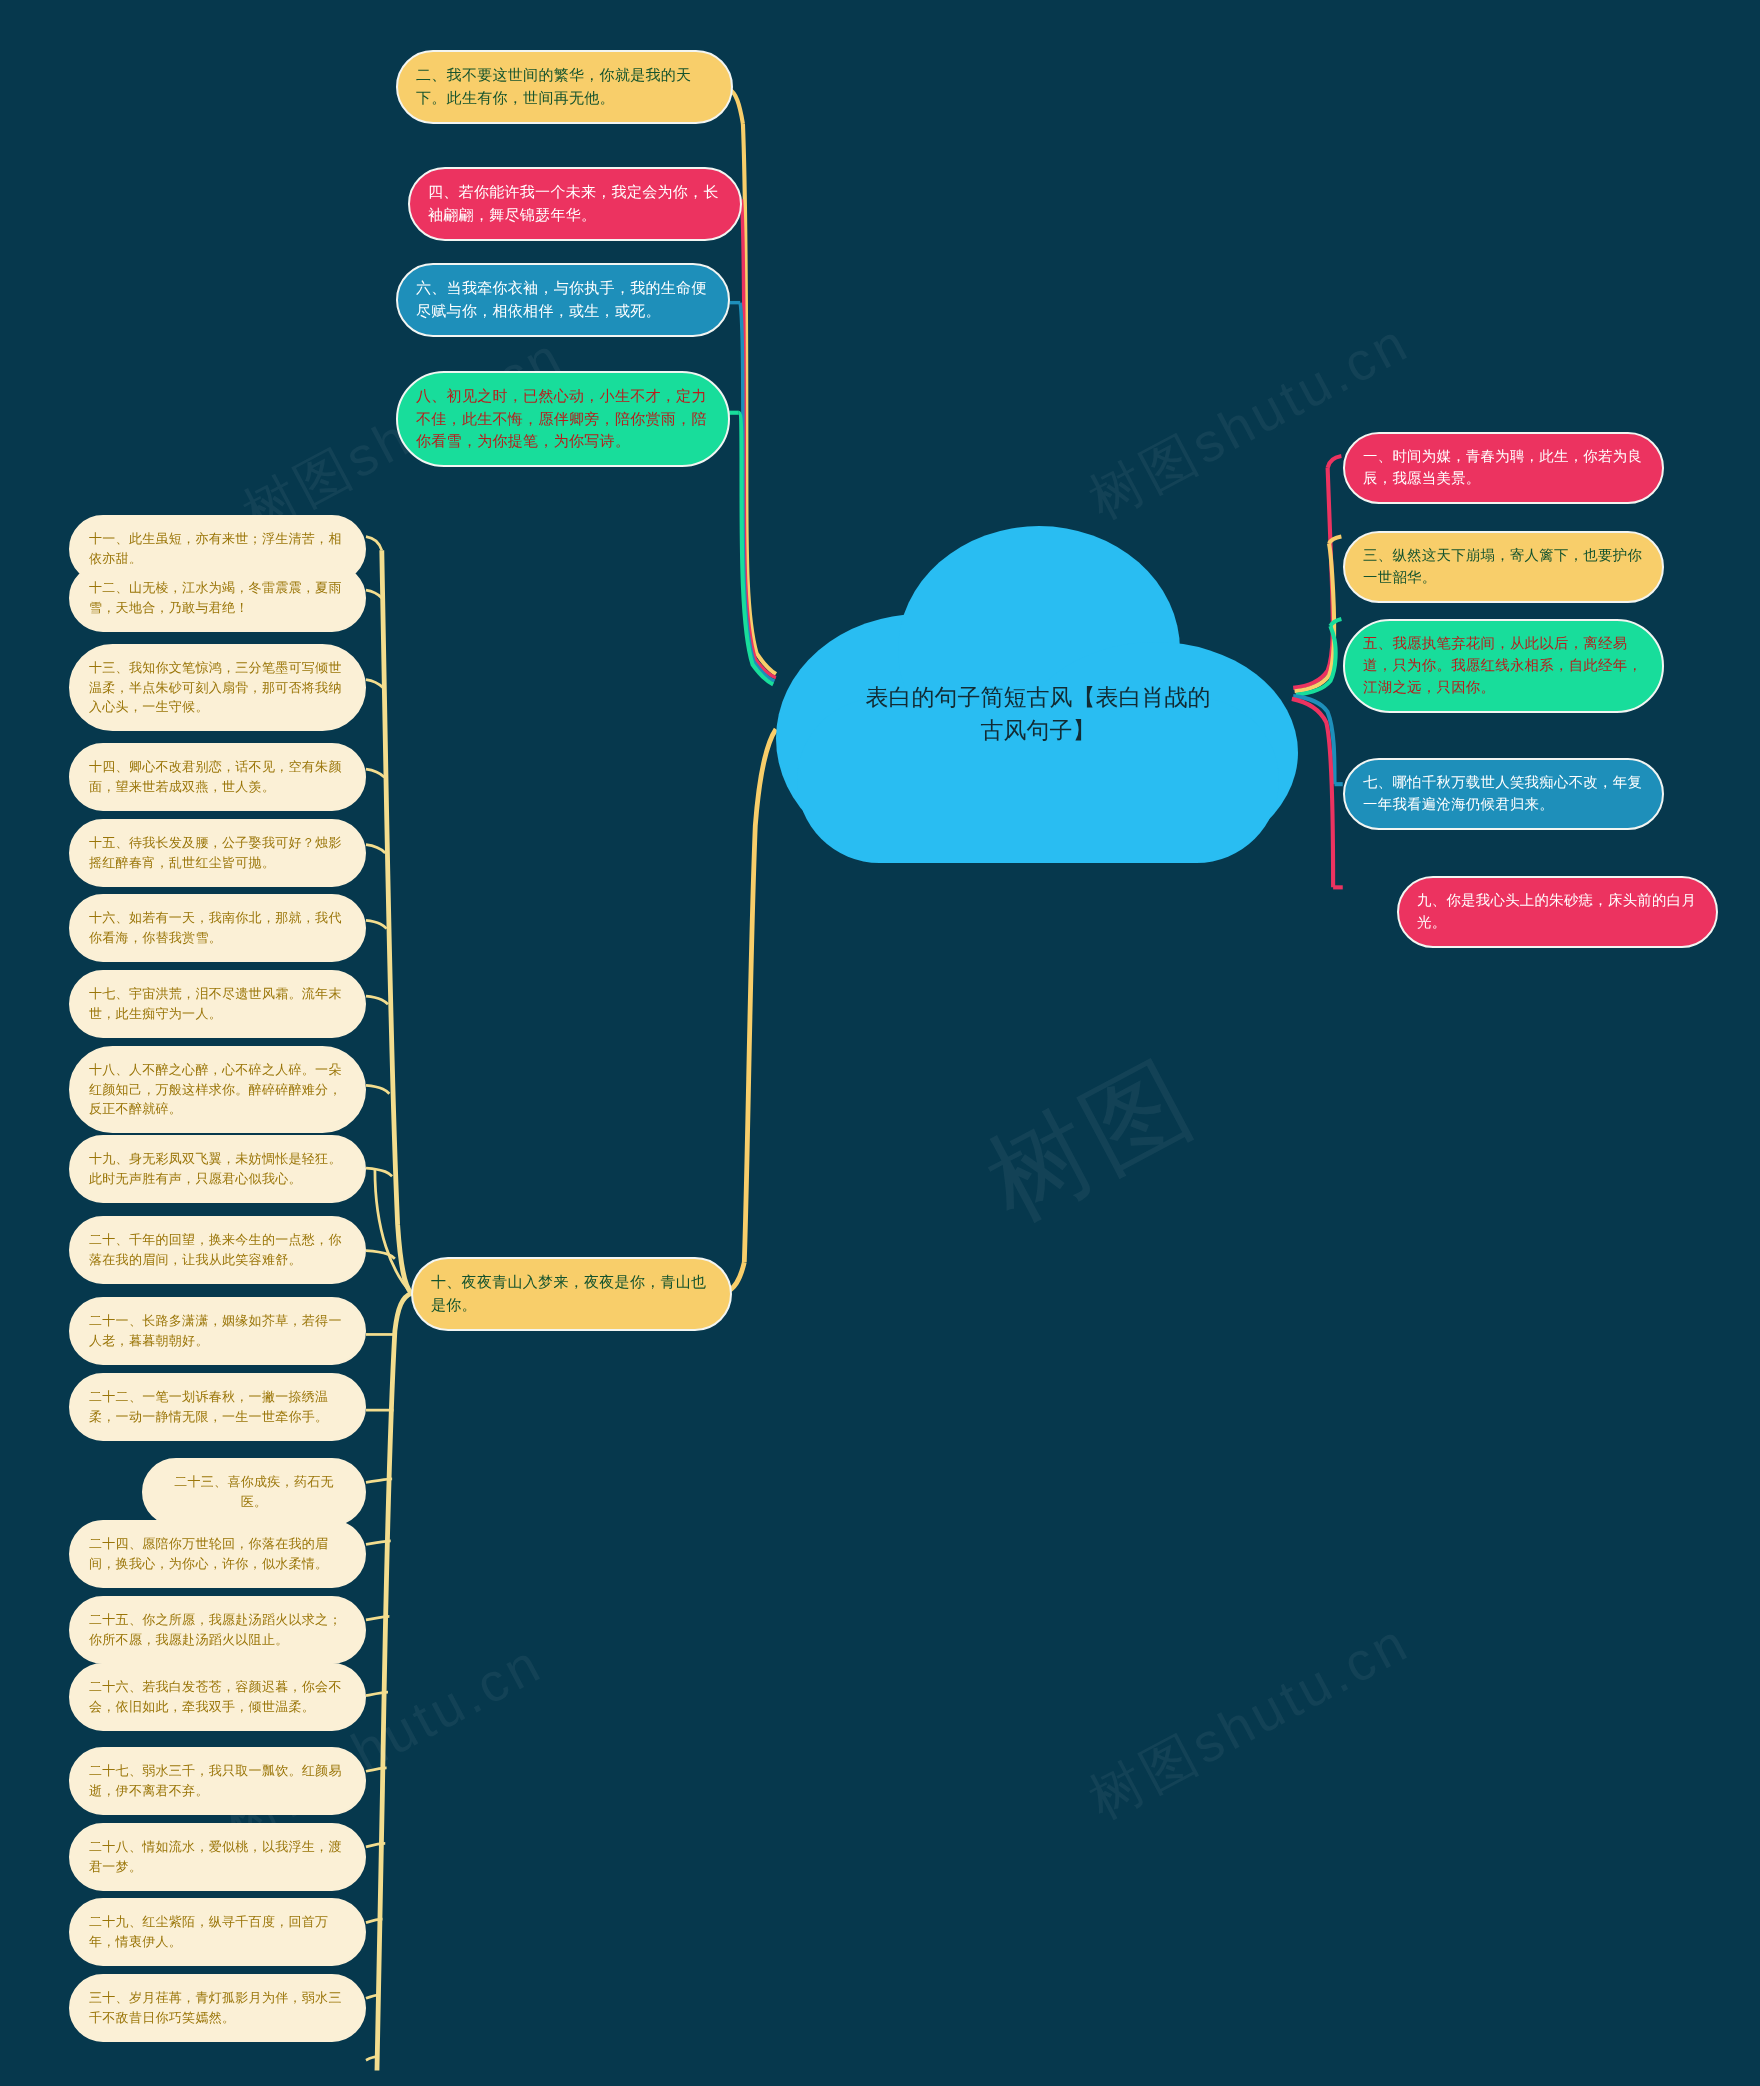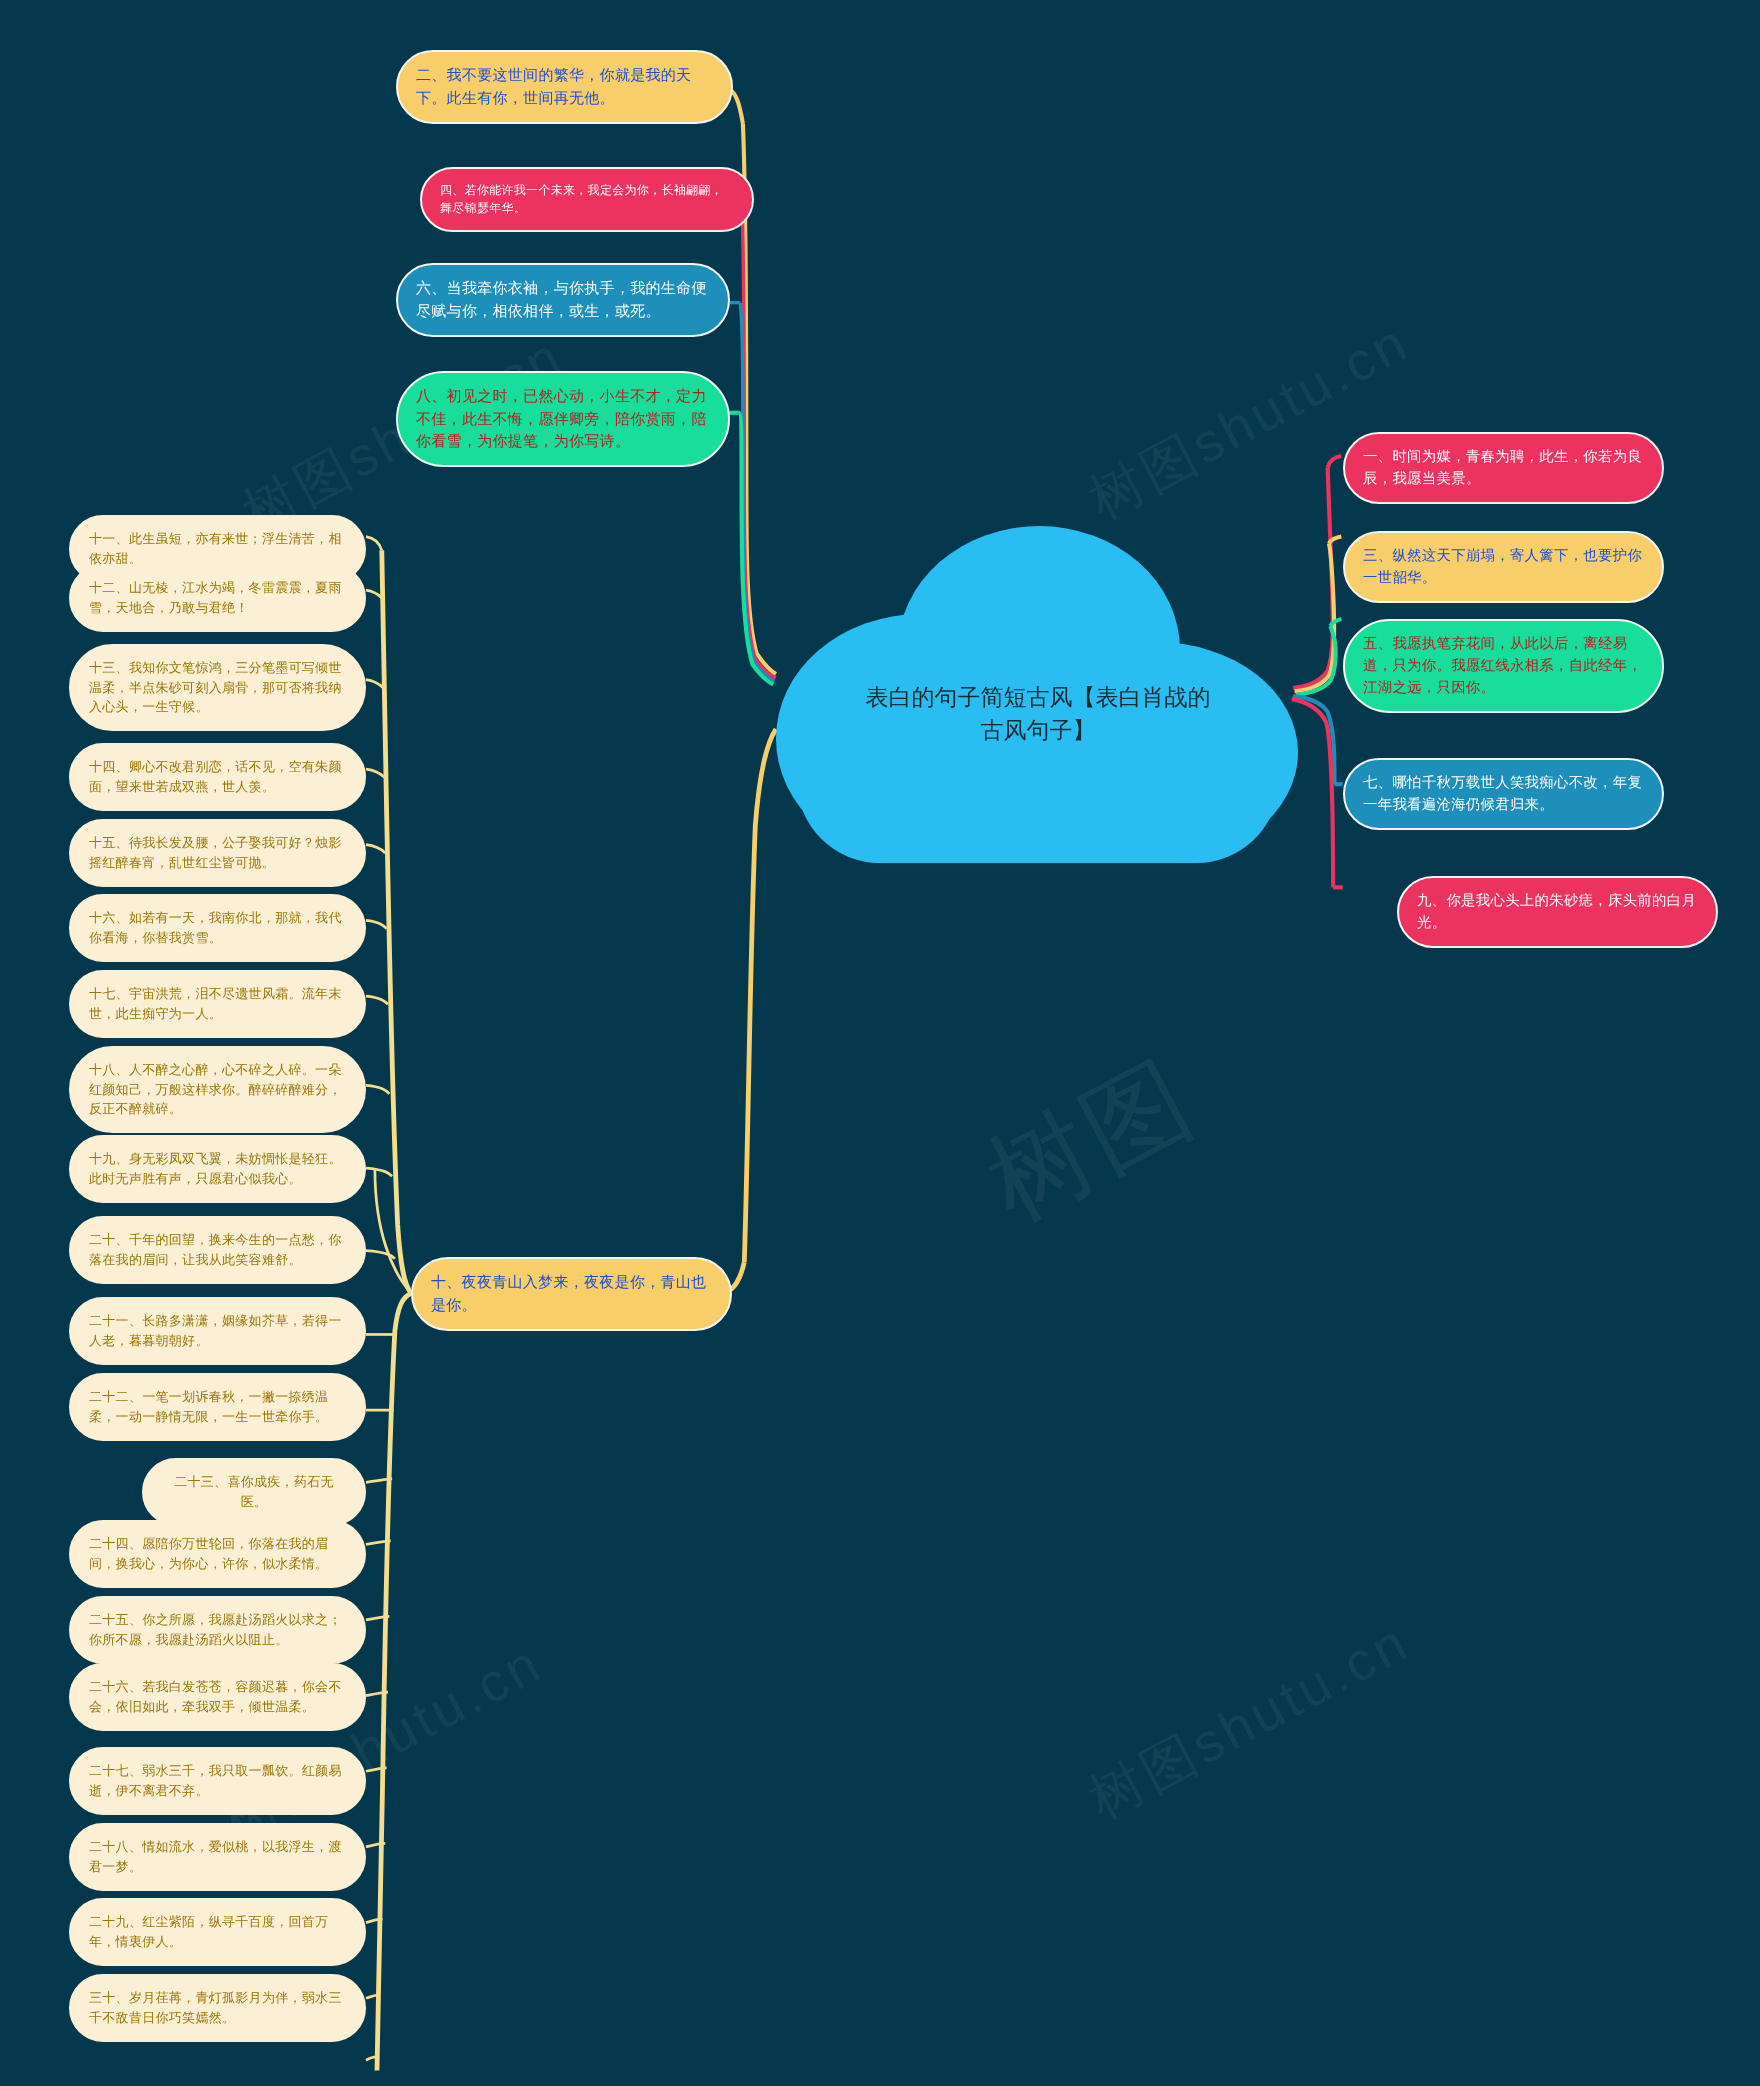--- a/index.html
+++ b/index.html
@@ -31,21 +31,21 @@
     border: 2.1px solid #f2f5f2;
     padding: 12.4px 18px;
     line-height: 1.5;
     letter-spacing: 0.3px;
     z-index: 5;
   }
   .node span { display: block; width: 100%; }
 
   
   .c-pink   { background: #ec3360; color: #ffffff; }
-  .c-yellow { background: #f8ce6a; color: #1d4ed8; }
+  .c-yellow { background: #f8ce6a; color: #14532d; }
   .c-blue   { background: #1e8fba; color: #ffffff; }
   .c-green  { background: #18dd9b; color: #b91c1c; }
   .c-cream  { background: #fbf0d6; color: #9a7508; border-color: #fbf0d6; }
 
   
   #cloud {
     position: absolute;
     left: 776px;
     top: 526px;
     width: 523px;
@@ -155,21 +155,21 @@
     <div class="lobe l-top"></div>
     <div class="lobe l-right"></div>
     <div class="lobe l-base"></div>
     <div id="cloud-label">表白的句子简短古风【表白肖战的古风句子】</div>
   </div>
 
   <div class="node c-yellow" style="left:396px; top:50px; width:337px; font-size:15px;">
     <span>二、我不要这世间的繁华，你就是我的天下。此生有你，世间再无他。</span>
   </div>
 
-  <div class="node c-pink" style="left:420px; top:167px; width:334px; font-size:12px;">
+  <div class="node c-pink" style="left:408px; top:167px; width:334px; font-size:15px;">
     <span>四、若你能许我一个未来，我定会为你，长袖翩翩，舞尽锦瑟年华。</span>
   </div>
 
   <div class="node c-blue" style="left:396px; top:263px; width:334px; font-size:15px;">
     <span>六、当我牵你衣袖，与你执手，我的生命便尽赋与你，相依相伴，或生，或死。</span>
   </div>
 
   <div class="node c-green" style="left:396px; top:371px; width:334px; font-size:15px;">
     <span>八、初见之时，已然心动，小生不才，定力不佳，此生不悔，愿伴卿旁，陪你赏雨，陪你看雪，为你提笔，为你写诗。</span>
   </div>

